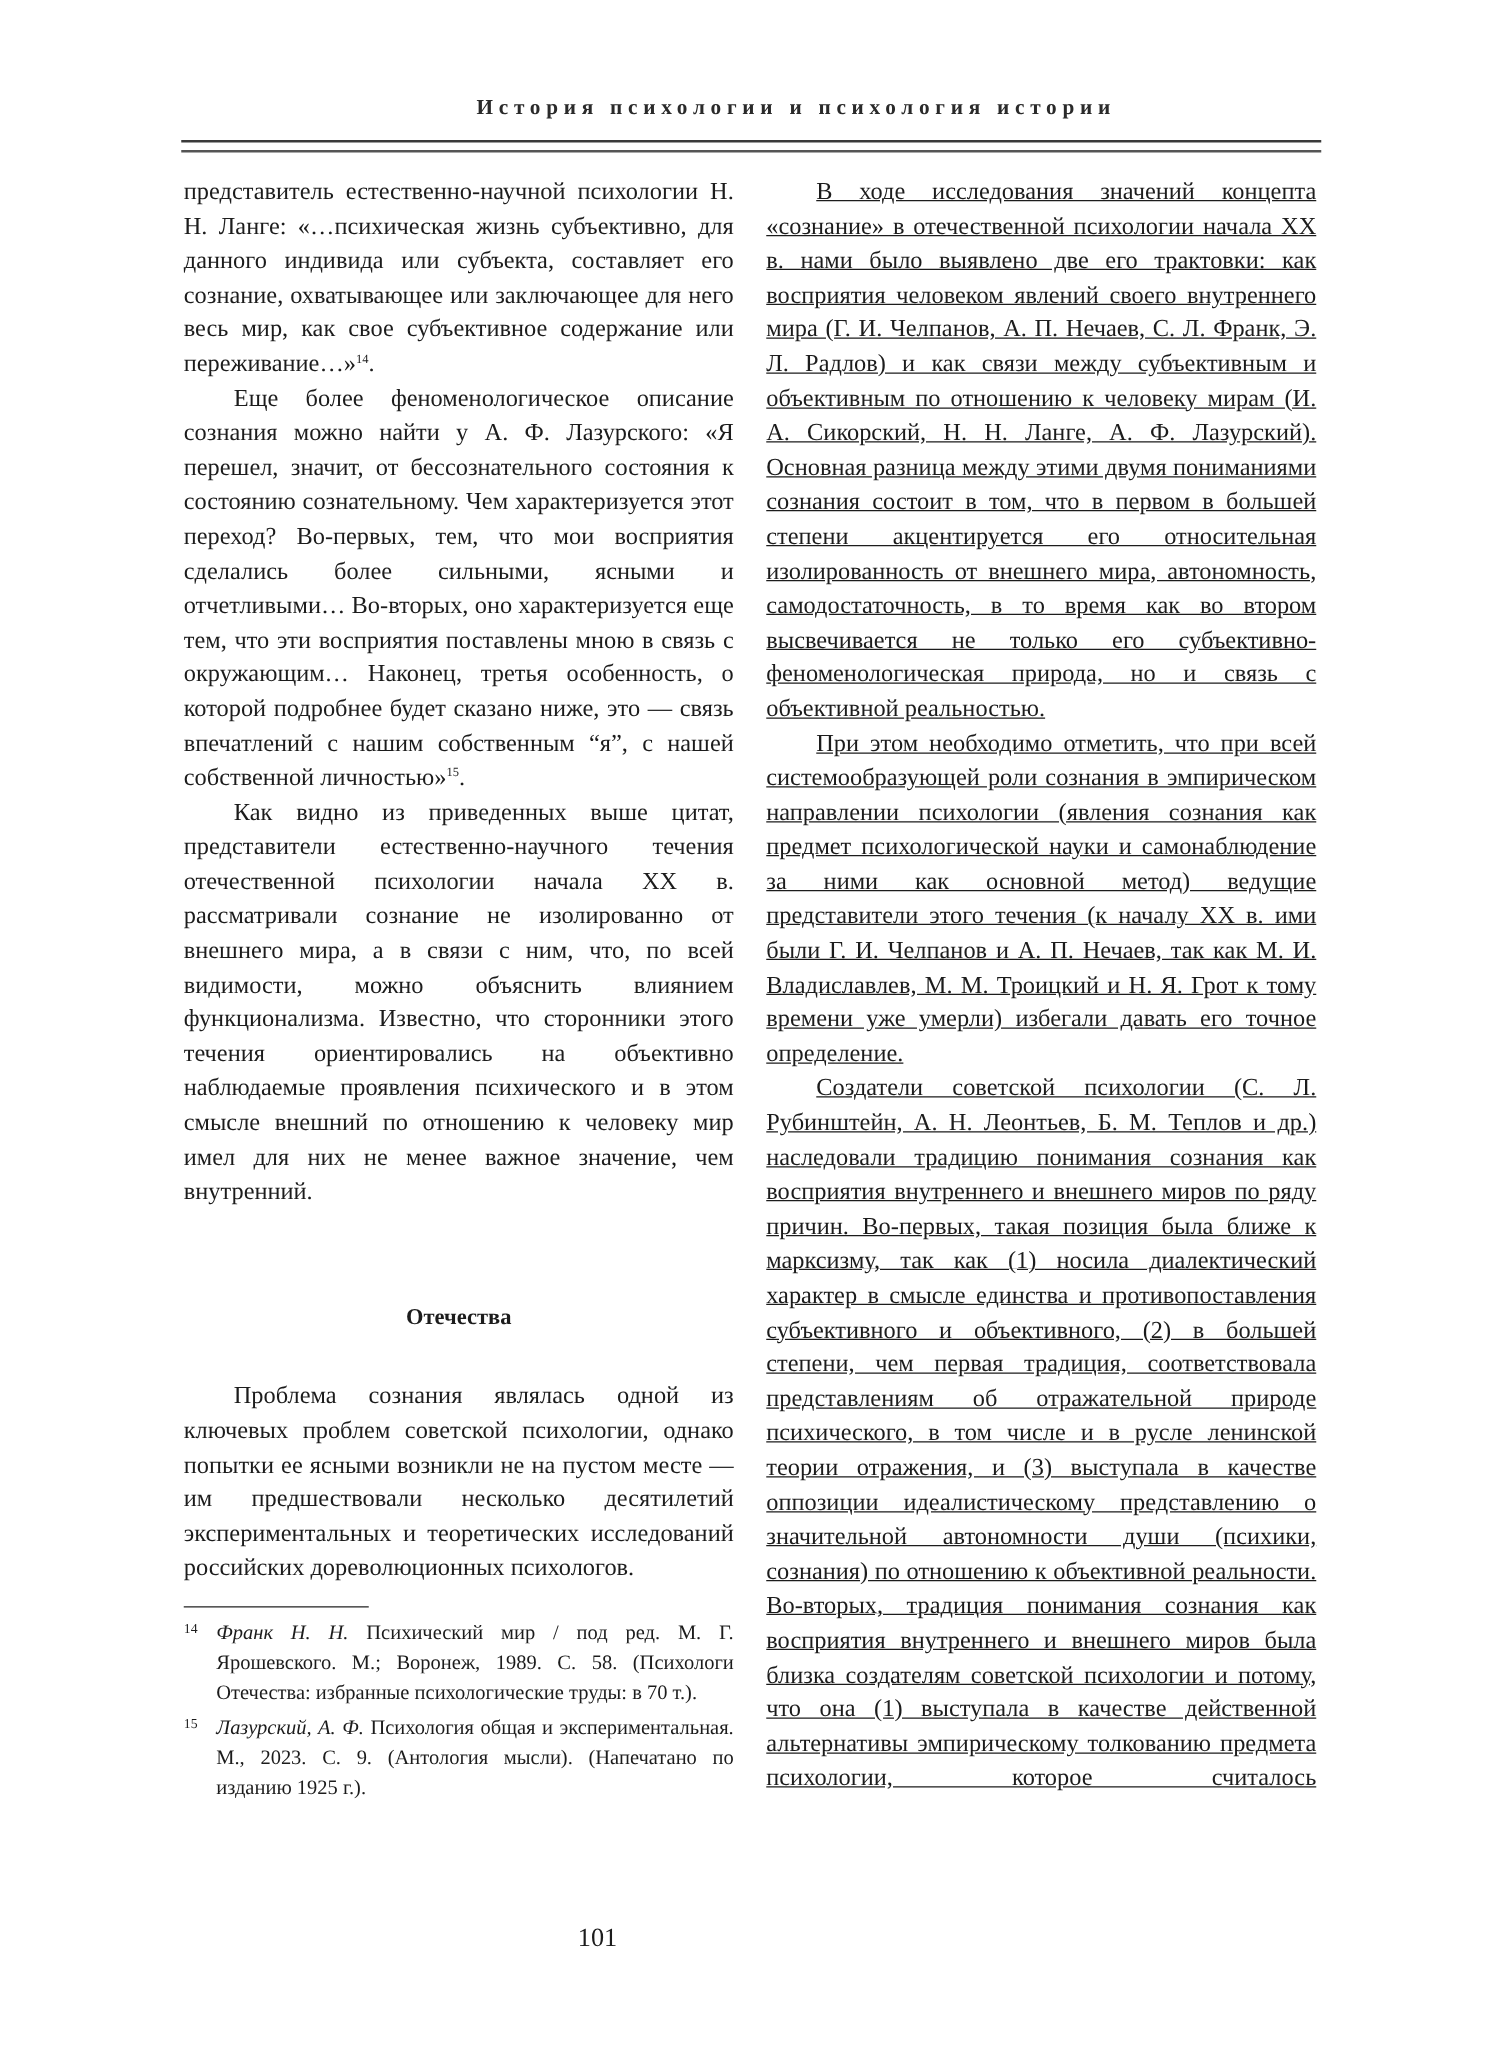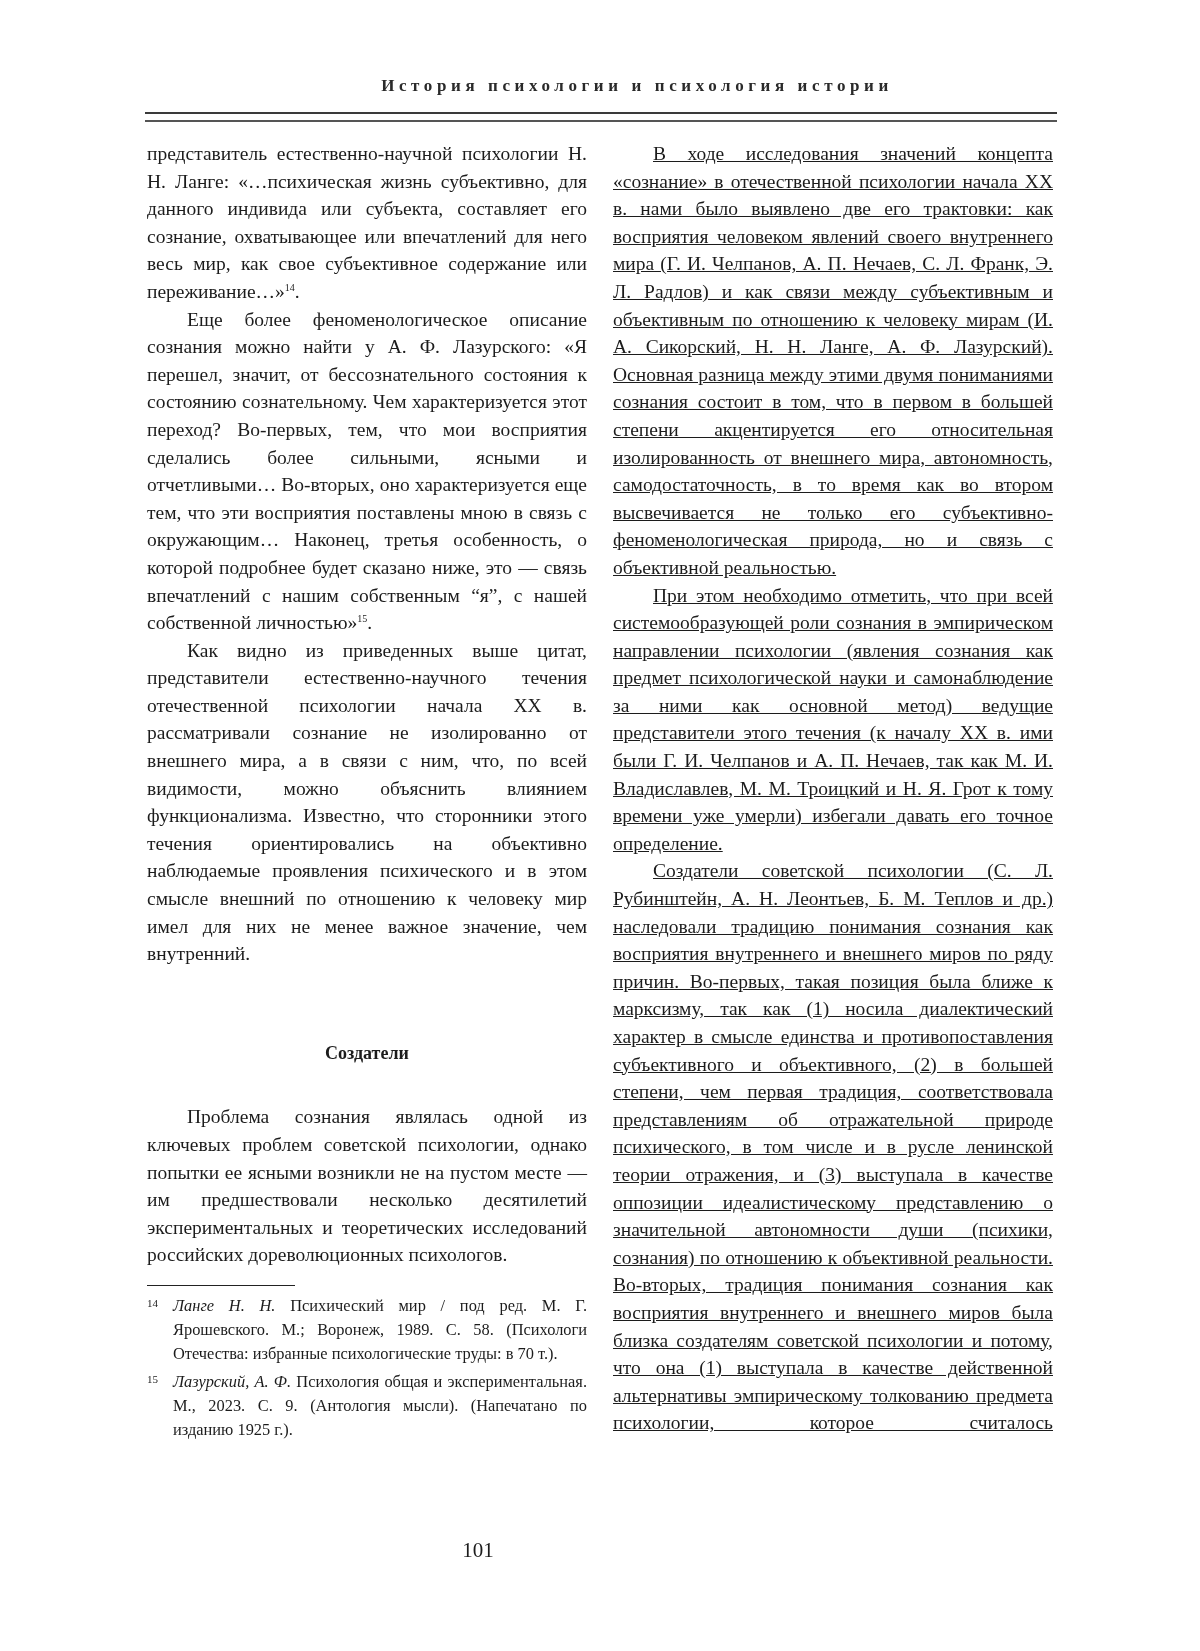--- a/index.html
+++ b/index.html
@@ -24,33 +24,33 @@
     .page-number { position: absolute; top: 1538px; left: 0; width: 956px; text-align: center; font-size: 21px; }
   </style>
 </head>
 <body>
 
 <div class="running-head">История психологии и психология истории</div>
 <div class="rule r1"></div>
 <div class="rule r2"></div>
 
 <div class="col left">
-  <p class="p"><span>представитель естественно-научной психологии Н. Н. Ланге: «…психическая жизнь субъективно, для данного индивида или субъекта, составляет его сознание, охватывающее или впечатлений для него весь мир, как свое субъективное содержание или переживание…»</span><sup>14</sup>.</p>
+  <p class="p"><span>представитель естественно-научной психологии Н. Н. Ланге: «…психическая жизнь субъективно, для данного индивида или субъекта, составляет его сознание, охватывающее или заключающее для него весь мир, как свое субъективное содержание или переживание…»</span><sup>14</sup>.</p>
   <p class="p indent"><span>Еще более феноменологическое описание сознания можно найти у А. Ф. Лазурского: «Я перешел, значит, от бессознательного состояния к состоянию сознательному. Чем характеризуется этот переход? Во-первых, тем, что мои восприятия сделались более сильными, ясными и отчетливыми… Во-вторых, оно характеризуется еще тем, что эти восприятия поставлены мною в связь с окружающим… Наконец, третья особенность, о которой подробнее будет сказано ниже, это — связь впечатлений с нашим собственным “я”, с нашей собственной личностью»</span><sup>15</sup>.</p>
   <p class="p indent">Как видно из приведенных выше цитат, представители естественно-научного течения отечественной психологии начала XX в. рассматривали сознание не изолированно от внешнего мира, а в связи с ним, что, по всей видимости, можно объяснить влиянием функционализма. Известно, что сторонники этого течения ориентировались на объективно наблюдаемые проявления психического и в этом смысле внешний по отношению к человеку мир имел для них не менее важное значение, чем внутренний.</p>
 
-  <div class="section-title">Создатели</div>
+  <div class="section-title">Отечества</div>
 
   <p class="p indent">Проблема сознания являлась одной из ключевых проблем советской психологии, однако попытки ее ясными возникли не на пустом месте — им предшествовали несколько десятилетий экспериментальных и теоретических исследований российских дореволюционных психологов.</p>
 
   <div class="fn-rule"></div>
 
   <p class="footnote">
     <span class="fn-num">14</span>
-    <span class="author">Ланге Н. Н.</span>
+    <span class="author">Франк Н. Н.</span>
     <span>Психический мир / под ред. М. Г. Ярошевского. М.; Воронеж, 1989. С. 58. (Психологи Отечества: избранные психологические труды: в 70 т.).</span>
   </p>
   <p class="footnote">
     <span class="fn-num">15</span>
     <span class="author">Лазурский, А. Ф.</span>
     <span>Психология общая и экспериментальная. М., 2023. С. 9. (Антология мысли). (Напечатано по изданию 1925 г.).</span>
   </p>
 </div>
 
 <div class="col right">

